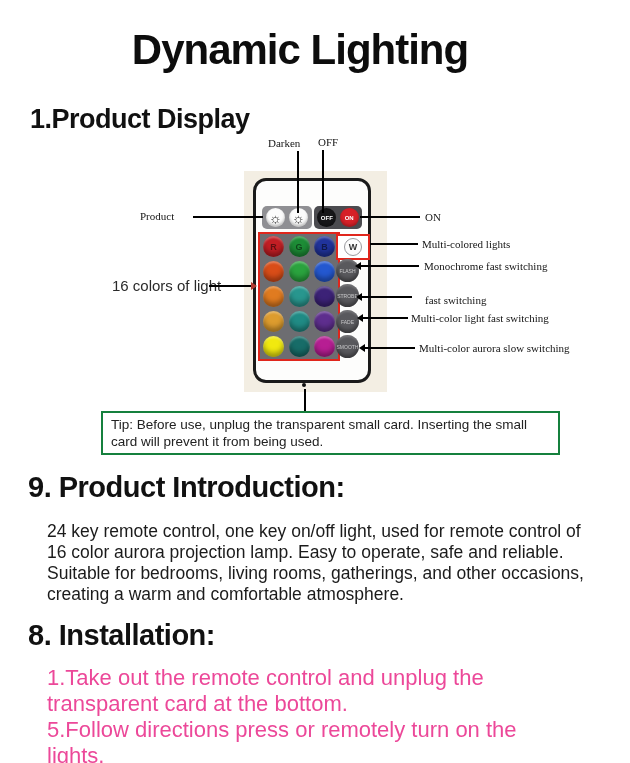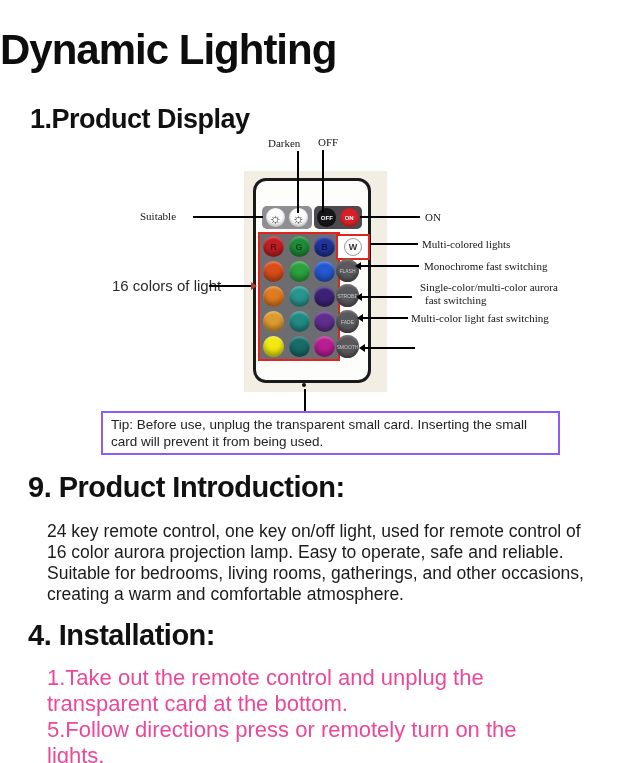--- a/index.html
+++ b/index.html
@@ -1,20 +1,20 @@
 <!DOCTYPE html>
 <html><head>
 <meta charset="utf-8">
 <style>
   html,body{margin:0;padding:0;background:#ffffff;}
   .page{position:relative;width:630px;height:763px;background:#fff;overflow:hidden;
         font-family:"Liberation Sans",sans-serif;color:#111;}
   .abs{position:absolute;}
 
-  .title{left:0;top:26px;width:600px;text-align:left;font-size:42px;font-weight:700;
+  .title{left:0;top:26px;width:600px;text-align:center;font-size:42px;font-weight:700;
          letter-spacing:-1px;color:#0d0d0d;}
   .h1{left:30px;top:104px;font-size:27px;font-weight:700;letter-spacing:-0.5px;}
   .h2{left:28px;top:471px;font-size:29px;font-weight:700;letter-spacing:-0.5px;}
   .h3{left:28px;top:619px;font-size:29px;font-weight:700;letter-spacing:-0.5px;}
   .body-text{left:47px;top:521px;width:543px;font-size:17.5px;line-height:21px;color:#1b1b1b;}
   .steps{left:47px;top:665px;width:512px;font-size:22px;line-height:26px;color:#ec4899;}
 
   
   .photo-bg{left:244px;top:171px;width:143px;height:221px;background:#f3eee3;}
   .remote{left:253px;top:178px;width:112px;height:199px;background:#fdfdfc;
@@ -52,21 +52,21 @@
   .vline{position:absolute;width:2px;background:#000;}
   .mono-label{position:absolute;font-family:Liberation Serif, serif;
               font-size:11px;color:#141414;white-space:nowrap;}
   .sans-label{position:absolute;font-size:15px;color:#2a2a2a;white-space:nowrap;}
   .arrow-l{position:absolute;width:0;height:0;border-top:4px solid transparent;
            border-bottom:4px solid transparent;border-right:6px solid #000;}
   .arrow-r-red{position:absolute;width:0;height:0;border-top:4px solid transparent;
            border-bottom:4px solid transparent;border-left:6px solid #b03a30;}
   .dot{position:absolute;width:4px;height:4px;border-radius:50%;background:#111;}
 
-  .tip-box{left:101px;top:411px;width:439px;border:2px solid #8b5cf6;background:#fff;
+  .tip-box{left:101px;top:411px;width:439px;border:2px solid #15803d;background:#fff;
            padding:3px 8px;font-size:13.5px;line-height:17px;color:#222;}
 </style>
 </head>
 <body>
 
 <div class="page">
 
   <div class="abs title">Dynamic Lighting</div>
   <div class="abs h1">1.Product Display</div>
 
@@ -129,55 +129,55 @@
     </div>
   <div class="fn-btn fn4">
       <span>SMOOTH</span>
     </div>
 
   <div class="mono-label" style="left:268px;top:137px;">Darken</div>
   <div class="mono-label" style="left:318px;top:136px;">OFF</div>
   <div class="vline" style="left:297px;top:151px;height:62px;"></div>
   <div class="vline" style="left:322px;top:150px;height:63px;"></div>
 
-  <div class="mono-label" style="left:140px;top:210px;">Suitable</div>
+  <div class="mono-label" style="left:140px;top:210px;">Product</div>
   <div class="hline" style="left:193px;top:216px;width:70px;"></div>
   <div class="sans-label" style="left:112px;top:277px;">16 colors of light</div>
   <div class="hline" style="left:209px;top:285px;width:42px;"></div>
   <div class="arrow-r-red" style="left:251px;top:282px;"></div>
 
   <div class="hline" style="left:360px;top:216px;width:60px;"></div>
   <div class="mono-label" style="left:425px;top:211px;">ON</div>
 
   <div class="hline" style="left:370px;top:243px;width:48px;"></div>
   <div class="mono-label" style="left:422px;top:238px;">Multi-colored lights</div>
 
   <div class="arrow-l" style="left:355px;top:262px;"></div>
   <div class="hline" style="left:361px;top:265px;width:58px;"></div>
   <div class="mono-label" style="left:424px;top:260px;">Monochrome fast switching</div>
 
   <div class="arrow-l" style="left:356px;top:293px;"></div>
   <div class="hline" style="left:362px;top:296px;width:50px;"></div>
-  <div class="mono-label" style="left:420px;top:281px;">Single-color/multi-color aurora</div>
   <div class="mono-label" style="left:415px;top:294px;margin-left:10px;">fast switching</div>
 
   <div class="arrow-l" style="left:357px;top:314px;"></div>
   <div class="hline" style="left:363px;top:317px;width:45px;"></div>
   <div class="mono-label" style="left:411px;top:312px;">Multi-color light fast switching</div>
 
   <div class="arrow-l" style="left:359px;top:344px;"></div>
   <div class="hline" style="left:365px;top:347px;width:50px;"></div>
+  <div class="mono-label" style="left:419px;top:342px;">Multi-color aurora slow switching</div>
 
   <div class="dot" style="left:302px;top:383px;"></div>
   <div class="vline" style="left:304px;top:389px;height:23px;"></div>
 
   <div class="abs tip-box">Tip: Before use, unplug the transparent small card. Inserting the small card will prevent it from being used.</div>
 
   <div class="abs h2">9. Product Introduction:</div>
   <div class="abs body-text">24 key remote control, one key on/off light, used for remote control of 16 color aurora projection lamp. Easy to operate, safe and reliable. Suitable for bedrooms, living rooms, gatherings, and other occasions, creating a warm and comfortable atmosphere.</div>
 
-  <div class="abs h3">4. Installation:</div>
+  <div class="abs h3">8. Installation:</div>
   <div class="abs steps">
       <div>1.Take out the remote control and unplug the transparent card at the bottom.</div>
       <div>5.Follow directions press or remotely turn on the lights.</div>
     </div>
 
 </div>
 
 </body></html>

